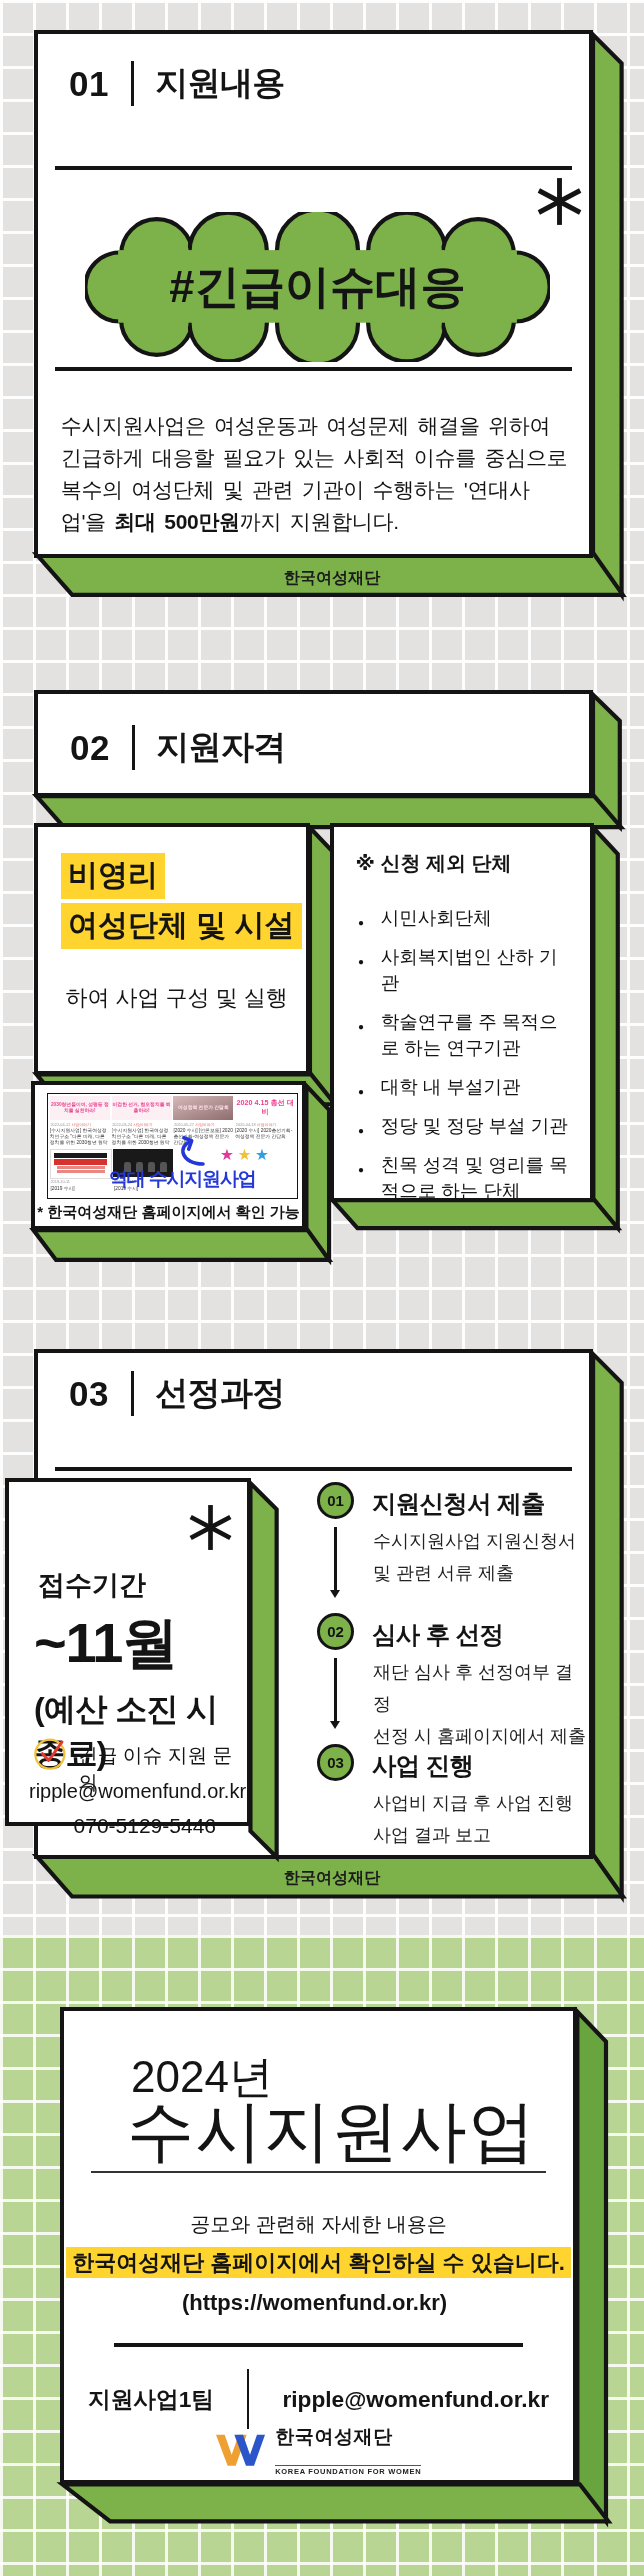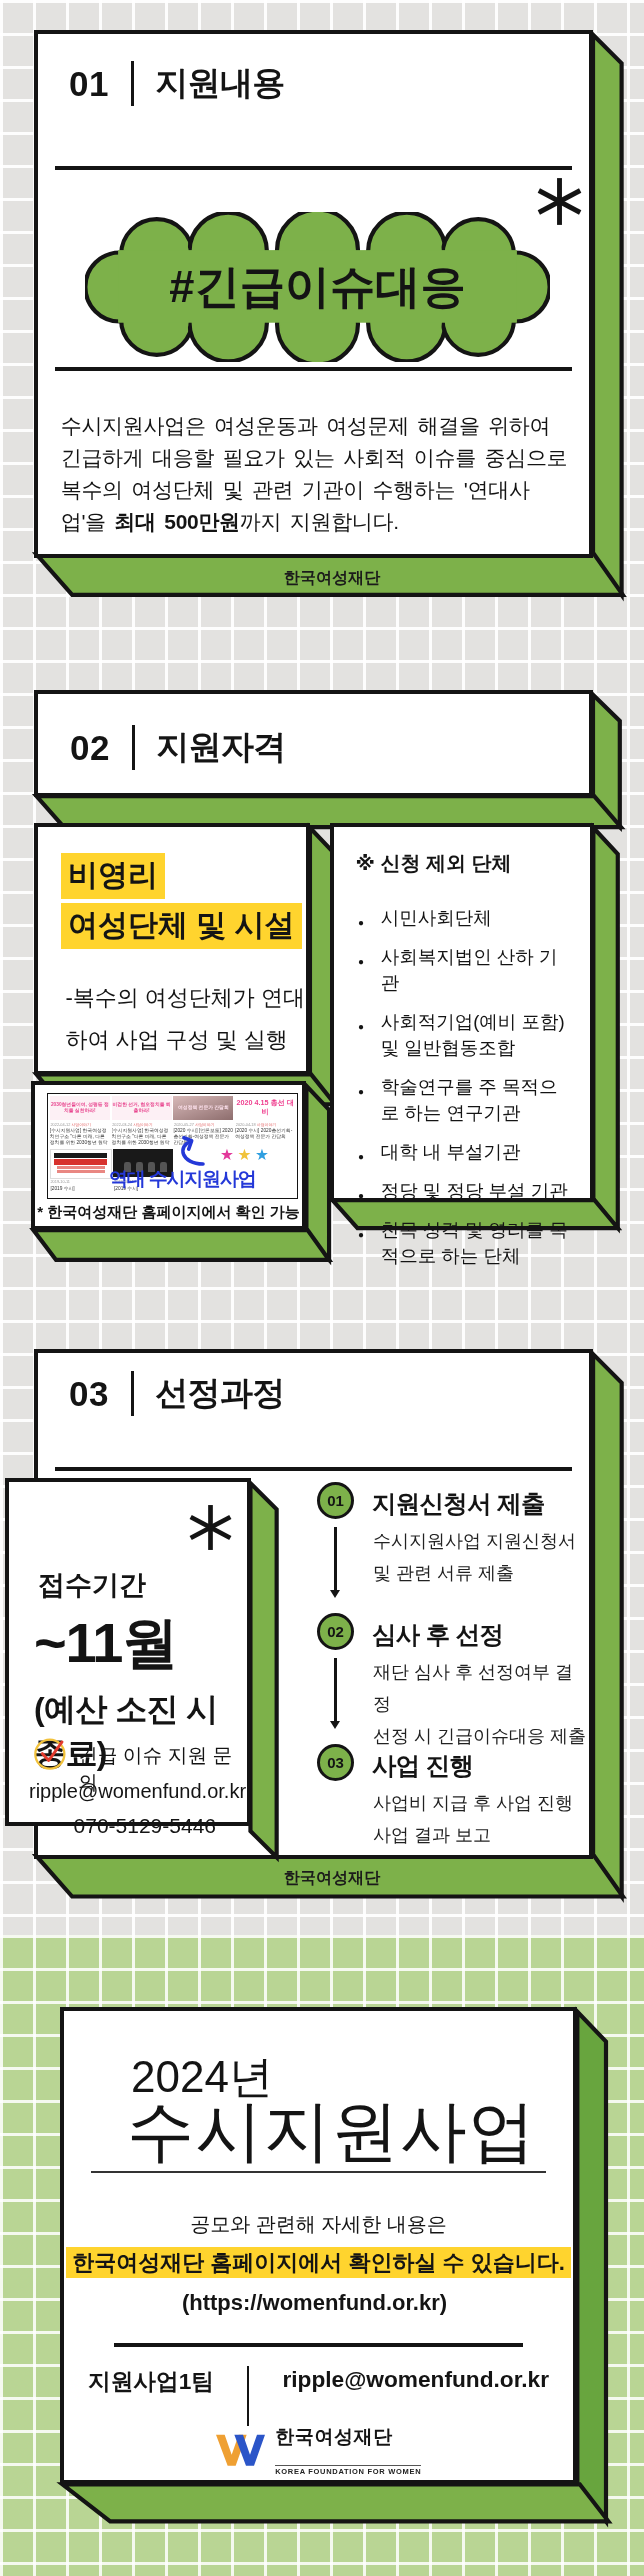--- a/index.html
+++ b/index.html
@@ -87,21 +87,21 @@
   .d-email{position:absolute;left:20px;top:298px;font-size:20px;font-weight:500;}
   .d-phone{position:absolute;right:31px;top:332px;font-size:21px;font-weight:500;}
   .s4-year{position:absolute;left:67px;top:37px;font-size:44px;font-weight:400;}
   .s4-big{position:absolute;left:63px;top:75px;font-size:67px;font-weight:200;letter-spacing:1.2px;}
   .s4-hr1{position:absolute;left:27.4px;right:27.4px;top:160px;height:2.4px;background:#333;}
   .s4-info1{position:absolute;left:0;right:0;top:200px;text-align:center;font-size:20px;font-weight:500;}
   .s4-info2{position:absolute;left:0;right:0;top:237px;text-align:center;}
   .s4-info2 span{background:#ffd42e;font-size:22px;font-weight:800;padding:3px 6px;}
   .s4-url{position:absolute;left:0;right:8px;top:279px;text-align:center;font-size:22px;font-weight:700;}
   .s4-hr2{position:absolute;left:50px;right:50px;top:332px;height:4.2px;background:#141414;}
-  .s4-row{position:absolute;left:0;right:0;top:355px;height:66px;display:flex;justify-content:center;}
+  .s4-row{position:absolute;left:0;right:0;top:355px;height:66px;display:flex;align-items:center;justify-content:center;}
   .s4-team{font-size:22.7px;font-weight:800;}
   .s4-vdiv{width:2.4px;height:60px;background:#141414;margin:0 33px;}
   .s4-email{font-size:22.7px;font-weight:700;}
   .logo{position:absolute;left:0;right:0;top:413px;display:flex;align-items:center;justify-content:center;gap:9.5px;}
   .logo-txt .kr{font-size:19px;font-weight:800;letter-spacing:0.6px;}
   .logo-txt .en{font-size:7.5px;letter-spacing:0.7px;color:#222;border-top:1.2px solid #555;margin-top:15px;padding-top:1.2px;font-weight:600;}
 </style>
 </head>
 <body>
 
@@ -181,21 +181,20 @@
     </div>
 
     <svg class="bevel" style="left:0;top:133px;" width="310" height="286" viewBox="0 0 520 480">
       <polygon points="463,8 505,52 505,472 463,430"></polygon>
       <polygon points="4,422 465,422 505,472 46,472"></polygon>
     </svg>
     <div class="card" style="left:0;top:133px;width:276px;height:252px;">
       <div class="elig-l1"><span class="hl">비영리</span></div>
       <div class="elig-l2"><span class="hl">여성단체 및 시설</span></div>
       <div class="elig-desc">
-        <div>-복수의 여성단체가 연대</div>
         <div>하여 사업 구성 및 실행</div>
       </div>
     </div>
 
     <svg class="bevel" style="left:-3px;top:391px;" width="310" height="185" viewBox="0 0 520 310">
       <polygon points="462,8 500,48 500,300 462,258"></polygon>
       <polygon points="4,250 464,250 500,300 42,300"></polygon>
     </svg>
     <div class="card" style="left:-3px;top:391px;width:275px;height:149px;">
       <div class="shot">
@@ -249,21 +248,20 @@
 
     <svg class="bevel" style="left:296px;top:133px;" width="298" height="411" viewBox="0 0 500 690">
       <polygon points="442,8 483,52 483,680 442,633"></polygon>
       <polygon points="4,633 444,633 483,680 46,680"></polygon>
     </svg>
     <div class="card" style="left:296px;top:133px;width:264px;height:379px;">
       <div class="exc-title">※ 신청 제외 단체</div>
       <ul class="exc-list">
         <li>시민사회단체</li>
         <li>사회복지법인 산하 기관</li>
-        <li>사회적기업(예비 포함) 및 일반협동조합</li>
         <li>학술연구를 주 목적으로 하는 연구기관</li>
         <li>대학 내 부설기관</li>
         <li>정당 및 정당 부설 기관</li>
         <li>친목 성격 및 영리를 목적으로 하는 단체</li>
       </ul>
     </div>
   </div>
 
   <div class="sec" style="left:34px;top:1349px;width:559px;height:555px;">
     <svg class="bevel" width="602" height="561" viewBox="0 0 1010 940">
@@ -288,21 +286,21 @@
         <div>및 관련 서류 제출</div>
       </div>
       <div class="varrow" style="left:296px;top:174px;height:64px;"></div>
 
       <div class="step-circle" style="left:279px;top:260px;">
           <span>02</span>
         </div>
       <div class="step-title" style="left:334px;top:266px;">심사 후 선정</div>
       <div class="step-desc" style="left:335px;top:303px;">
         <div>재단 심사 후 선정여부 결정</div>
-        <div>선정 시 긴급이슈대응 제출</div>
+        <div>선정 시 홈페이지에서 제출</div>
       </div>
       <div class="varrow" style="left:296px;top:305px;height:64px;"></div>
 
       <div class="step-circle" style="left:279px;top:391px;">
           <span>03</span>
         </div>
       <div class="step-title" style="left:334px;top:397px;">사업 진행</div>
       <div class="step-desc" style="left:335px;top:434px;">
         <div>사업비 지급 후 사업 진행</div>
         <div>사업 결과 보고</div>

